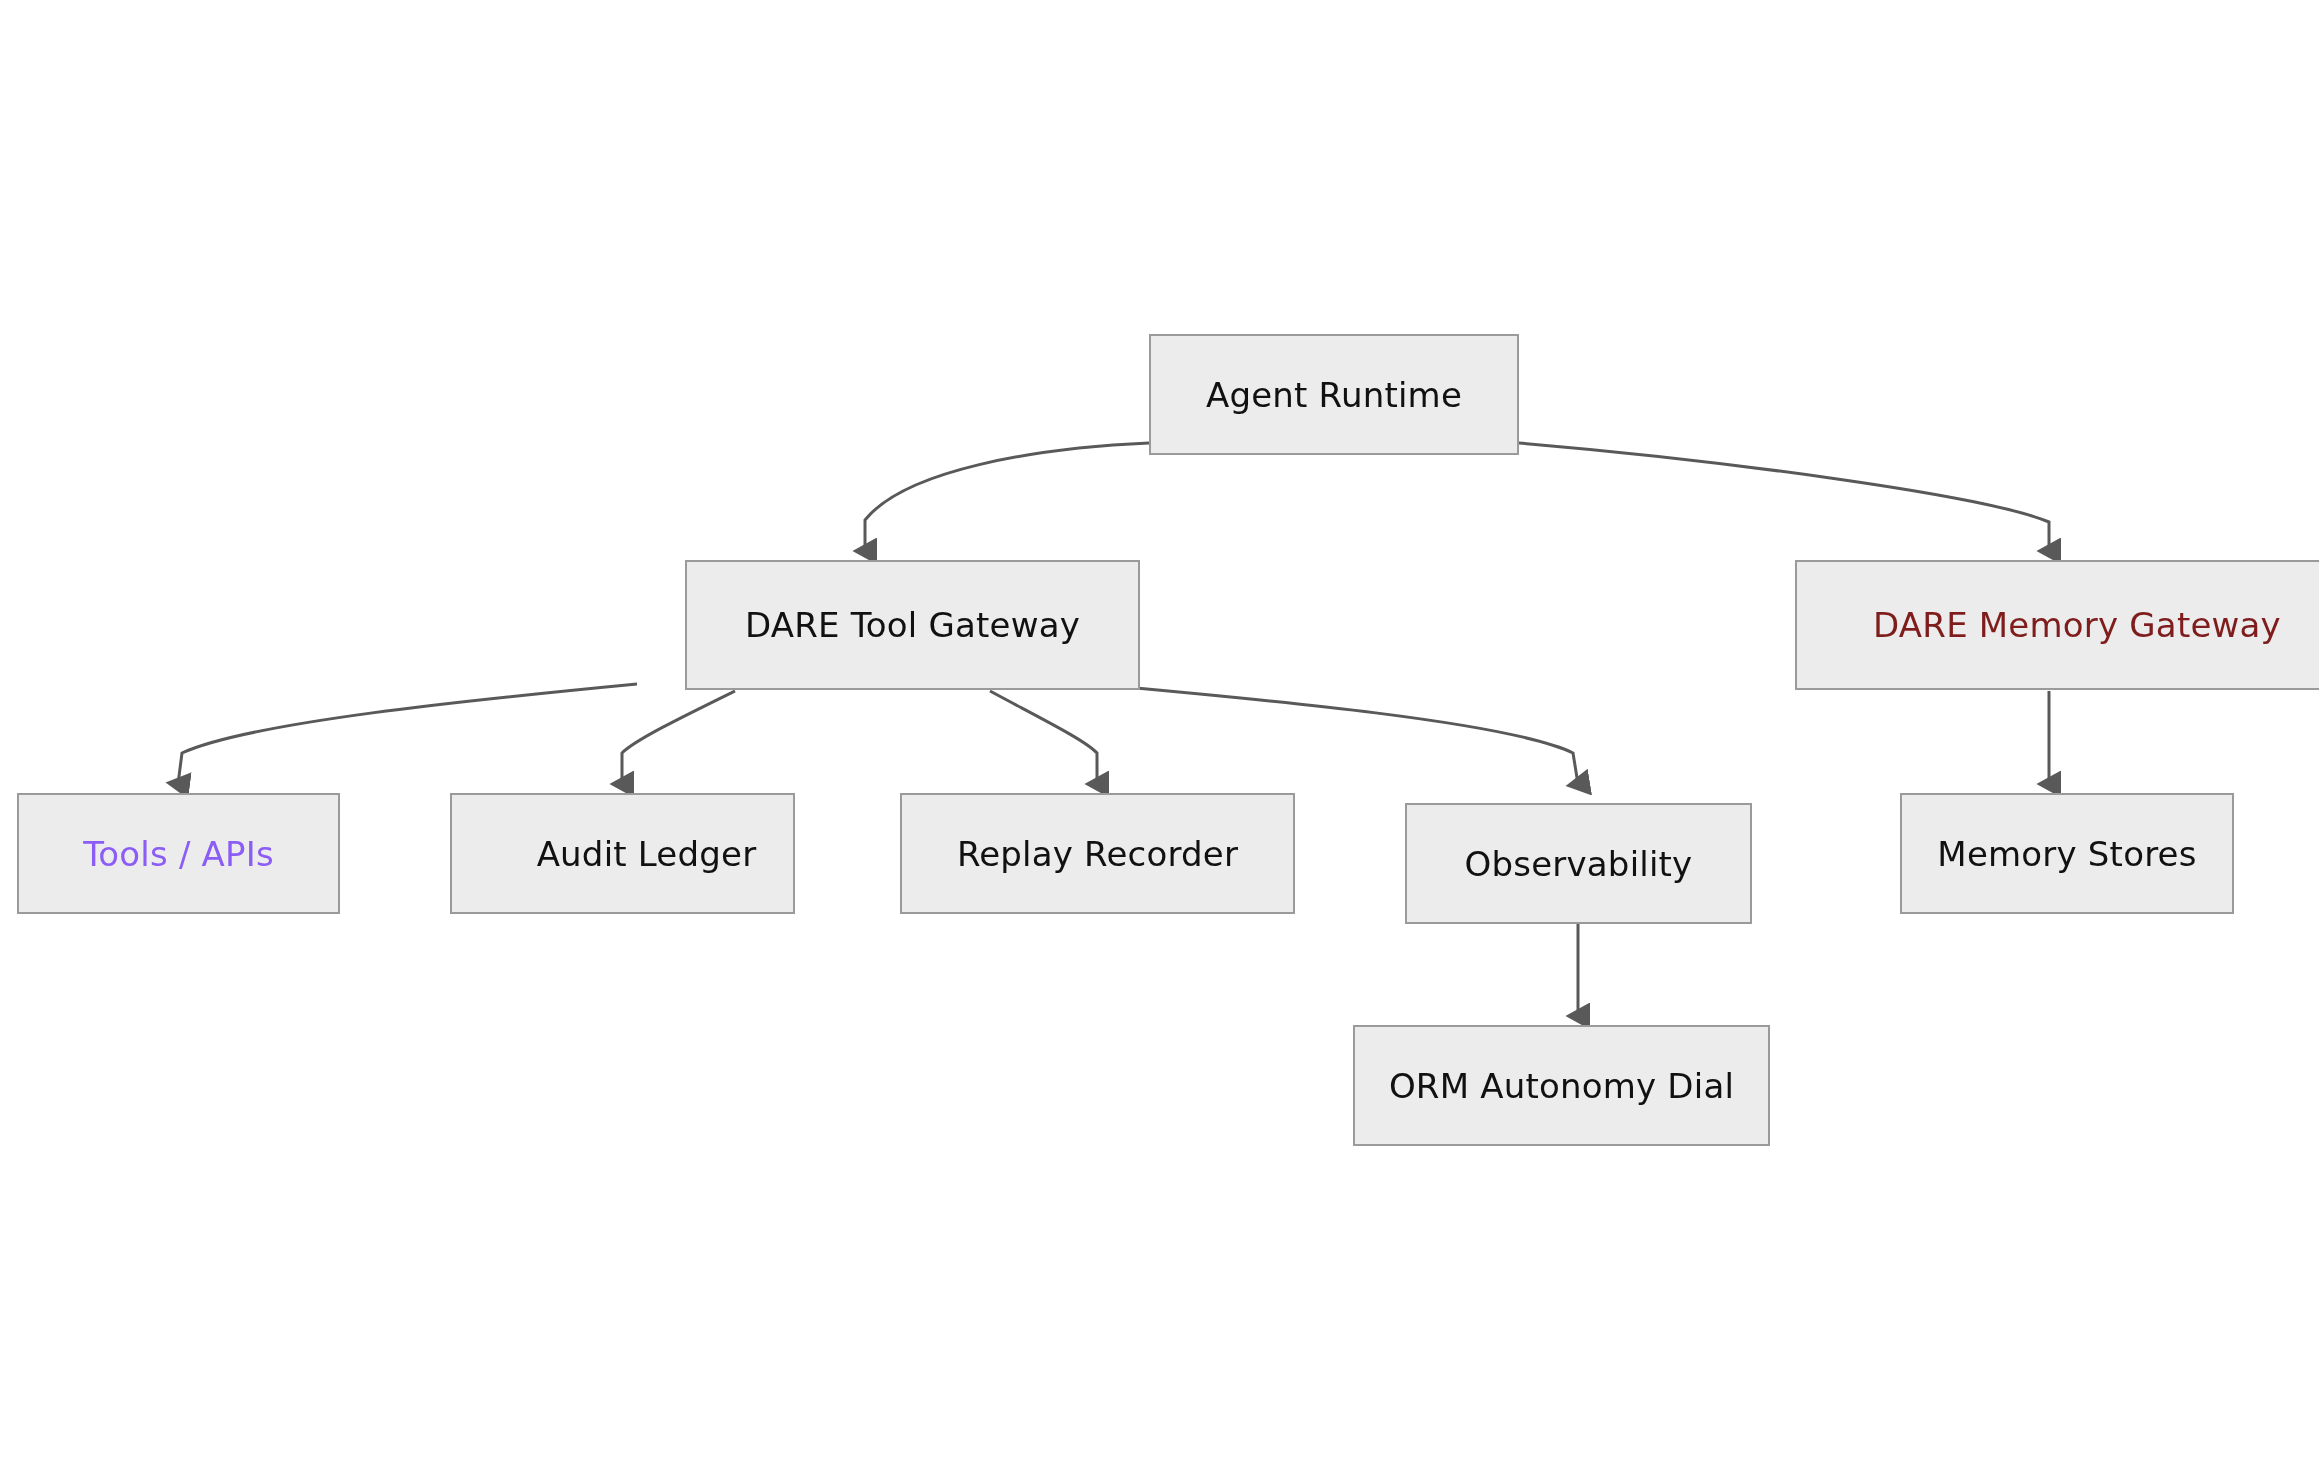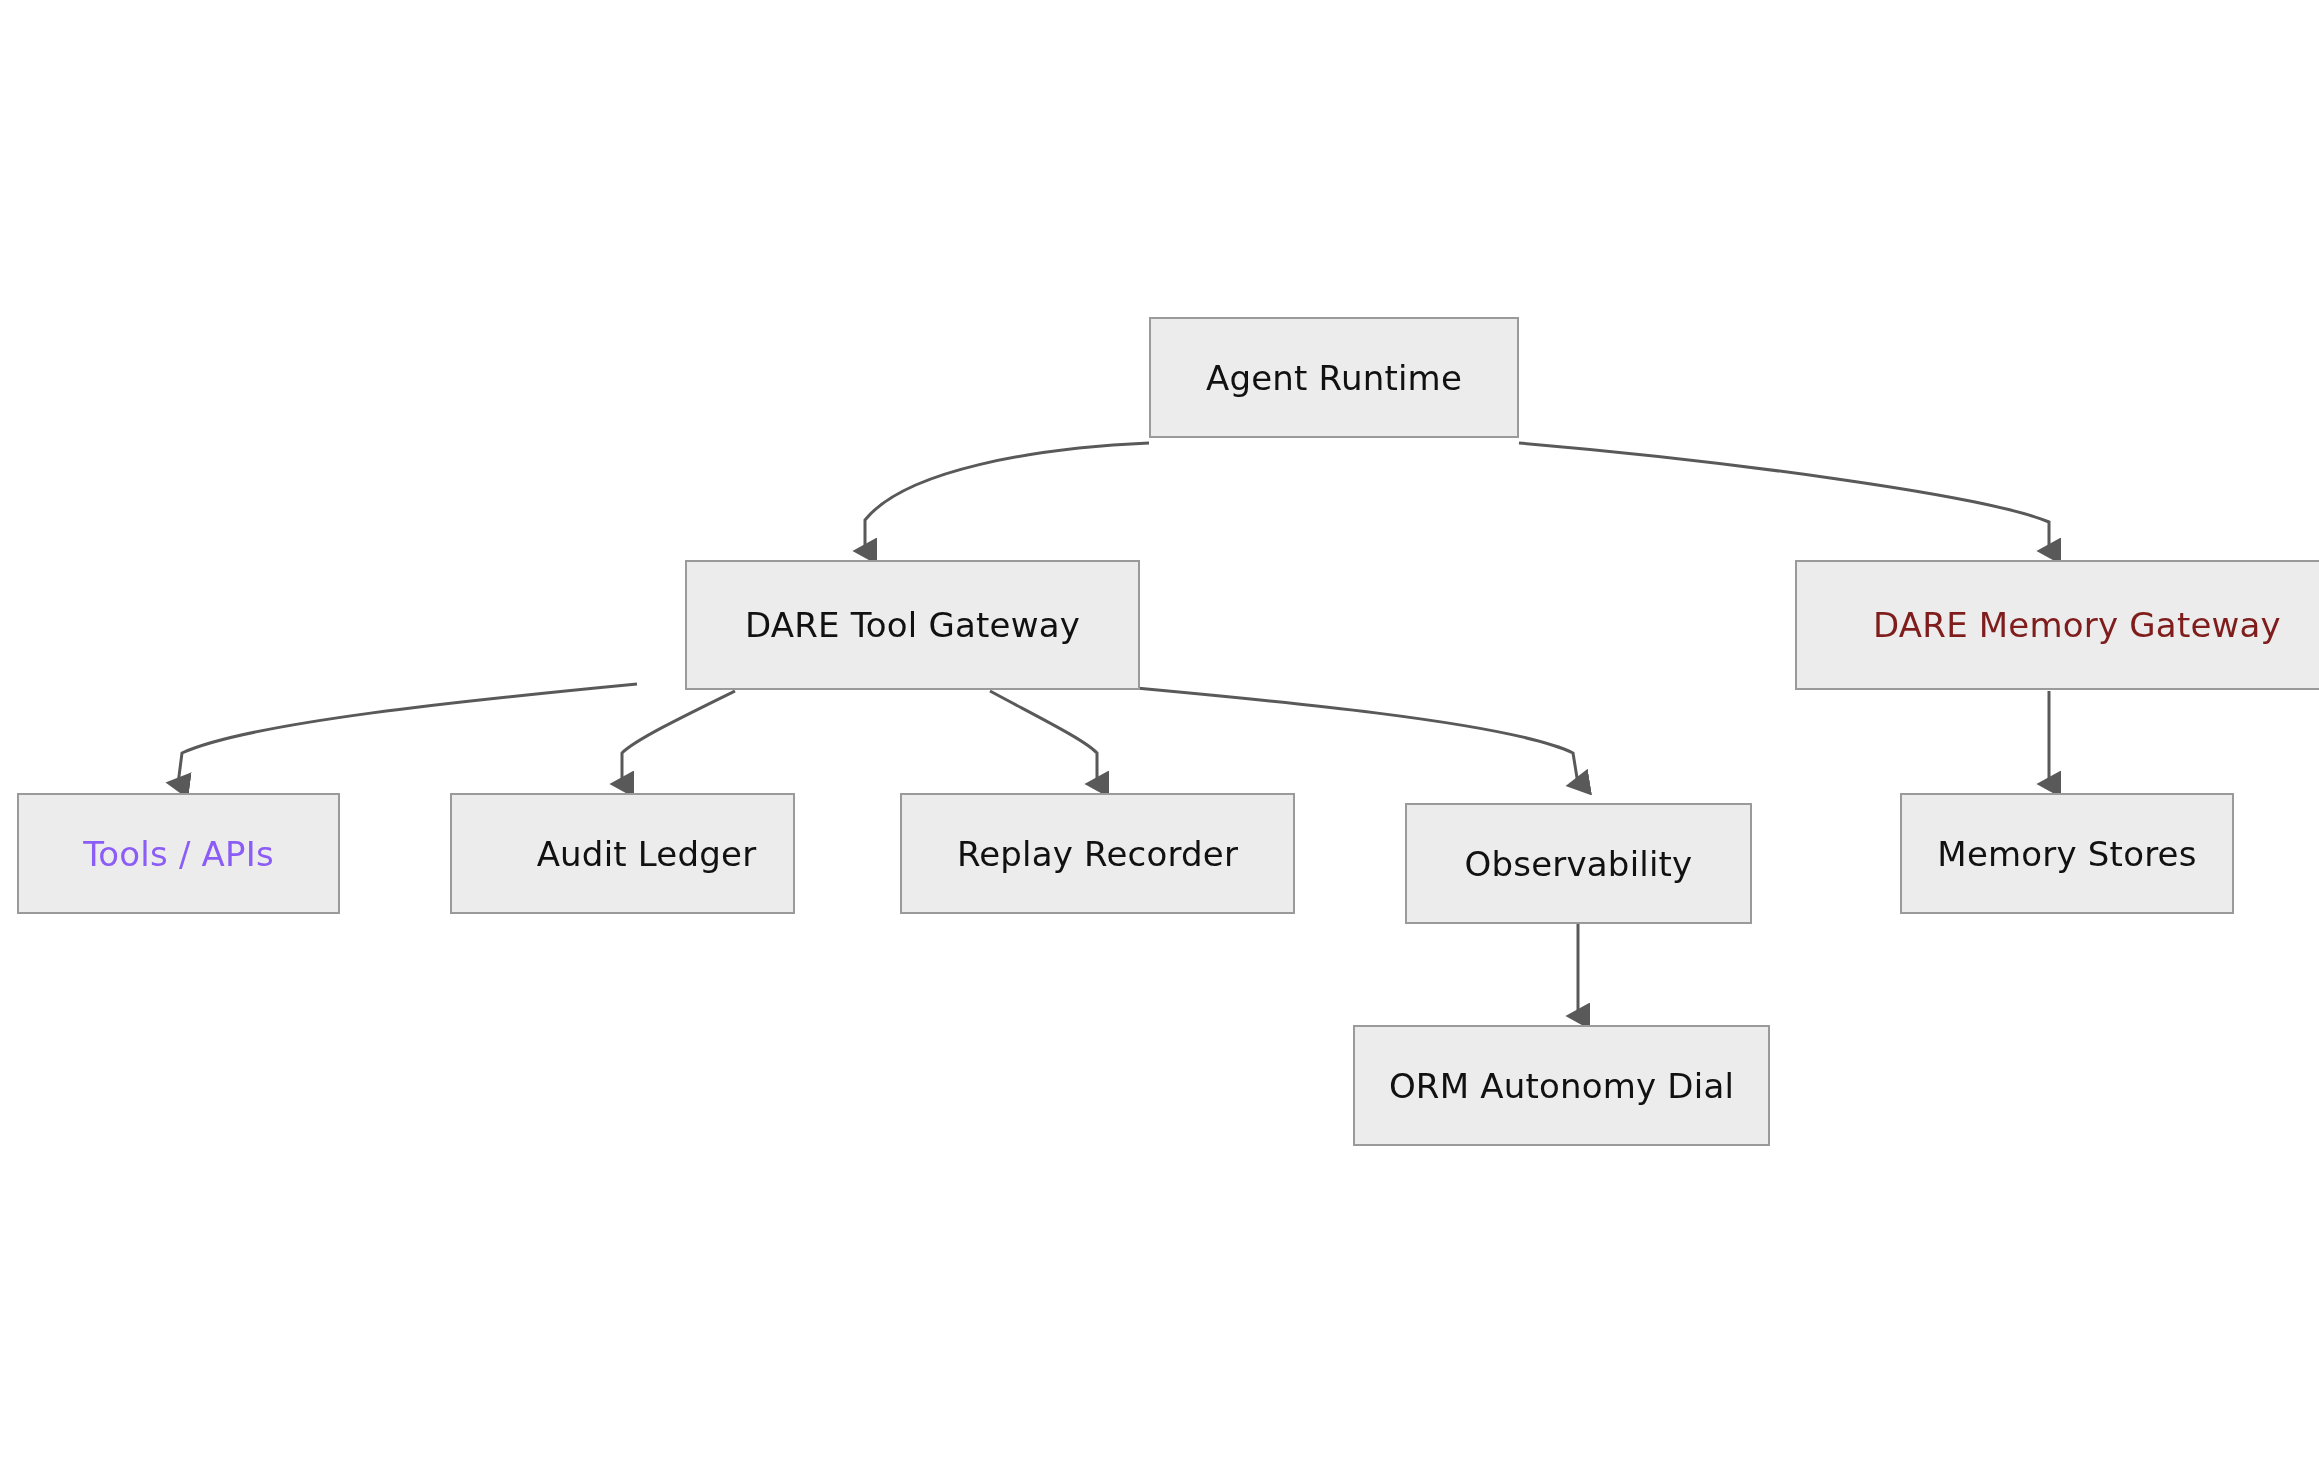--- a/index.html
+++ b/index.html
@@ -61,21 +61,21 @@
         <path d="M 1519 443 C 1720 460, 1985 495, 2049 522 L 2049 551" fill="none" stroke="#595959" stroke-width="3" marker-end="url(#arrowhead)"></path>
         <path d="M 637 684 C 470 700, 250 722, 182 753 L 178 784" fill="none" stroke="#595959" stroke-width="3" marker-end="url(#arrowhead)"></path>
         <path d="M 735 691 C 680 718, 635 740, 622 753 L 622 784" fill="none" stroke="#595959" stroke-width="3" marker-end="url(#arrowhead)"></path>
         <path d="M 990 691 C 1040 718, 1085 740, 1097 753 L 1097 784" fill="none" stroke="#595959" stroke-width="3" marker-end="url(#arrowhead)"></path>
         <path d="M 1092 684 C 1270 700, 1510 722, 1573 753 L 1578 784" fill="none" stroke="#595959" stroke-width="3" marker-end="url(#arrowhead)"></path>
         <path d="M 2049 691 L 2049 784" fill="none" stroke="#595959" stroke-width="3" marker-end="url(#arrowhead)"></path>
         <path d="M 1578 915 L 1578 1016" fill="none" stroke="#595959" stroke-width="3" marker-end="url(#arrowhead)"></path>
       </g>
   </svg>
   <div id="nodes-group">
-      <div class="node" style="left: 1149px; top: 317px; width: 370px; height: 121px; background: rgb(236, 236, 236); border-color: rgb(154, 154, 154); color: rgb(17, 17, 17);">
+      <div class="node" style="left: 1149px; top: 334px; width: 370px; height: 121px; background: rgb(236, 236, 236); border-color: rgb(154, 154, 154); color: rgb(17, 17, 17);">
         <span class="node-label">Agent Runtime</span>
       </div>
       <div class="node" style="left: 637px; top: 560px; width: 455px; height: 130px; background: rgb(236, 236, 236); border-color: rgb(154, 154, 154); color: rgb(17, 17, 17); margin-left: 48px;">
         <span class="node-label">DARE Tool Gateway</span>
       </div>
       <div class="node" style="left: 1795px; top: 560px; width: 564px; height: 130px; background: rgb(236, 236, 236); border-color: rgb(154, 154, 154); color: #7f1d1d;">
         <span class="node-label">DARE Memory Gateway</span>
       </div>
       <div class="node" style="left: 17px; top: 793px; width: 323px; height: 121px; background: rgb(236, 236, 236); border-color: rgb(154, 154, 154); color: #8b5cf6;">
         <span class="node-label">Tools / APIs</span>

